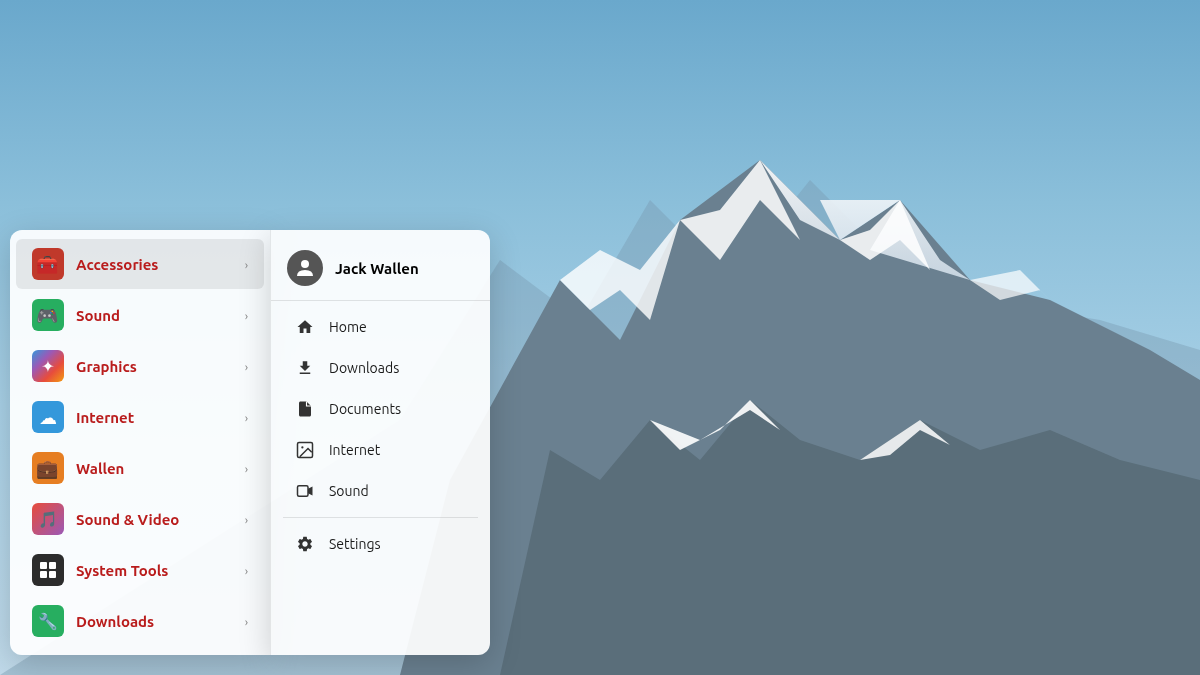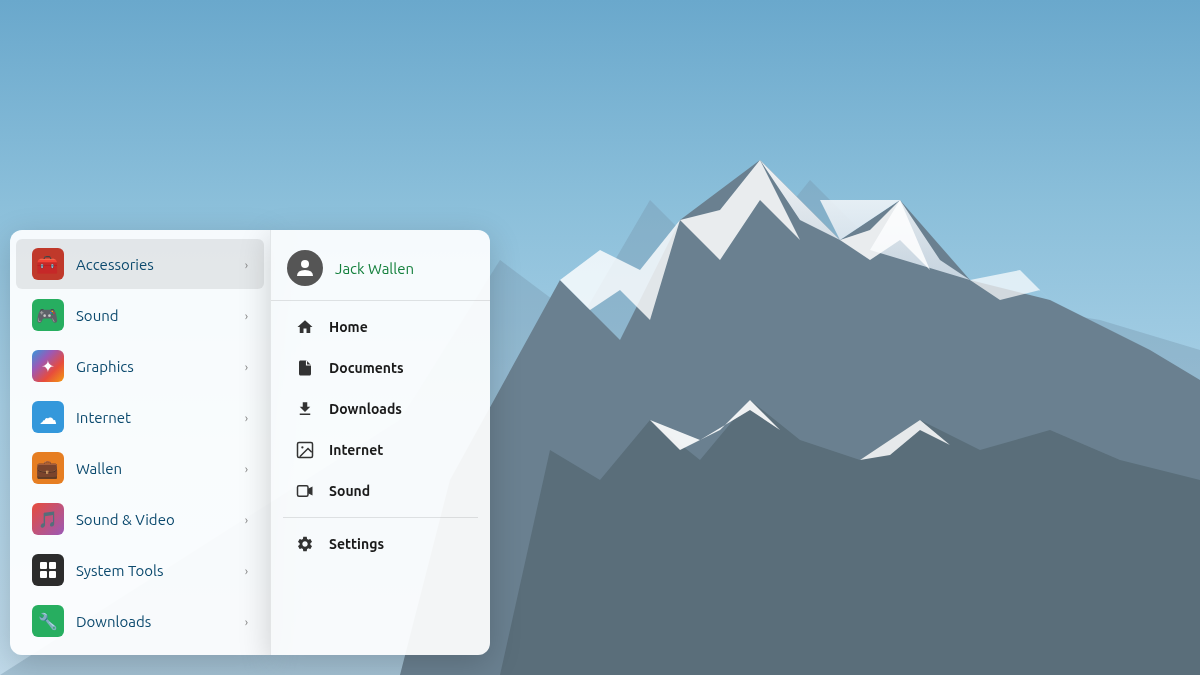--- a/index.html
+++ b/index.html
@@ -91,22 +91,22 @@
       display: flex;
       align-items: center;
       justify-content: center;
       flex-shrink: 0;
       font-size: 20px;
     }
 
     .menu-item-label {
       flex: 1;
       font-size: 15px;
-      color: #0c4a6e;
-      font-weight: 400;
+      color: #b91c1c;
+      font-weight: 700;
     }
 
     .menu-item-arrow {
       color: #888;
       font-size: 12px;
     }
 
     
     .icon-accessories {
       background: #c0392b;
@@ -221,33 +221,32 @@
       margin-right: 12px;
       display: flex;
       align-items: center;
       justify-content: center;
       color: white;
       flex-shrink: 0;
     }
 
     .user-name {
       font-size: 15px;
-      font-weight: 400;
-      color: #15803d;
+      font-weight: 700;
+      color: #000000;
     }
 
     .right-menu-item {
       display: flex;
       align-items: center;
       padding: 8px 16px;
       cursor: pointer;
       border-radius: 6px;
       margin: 1px 6px;
       transition: background 0.15s;
-      font-weight: bold;
     }
 
     .right-menu-icon {
       width: 24px;
       height: 24px;
       margin-right: 12px;
       display: flex;
       align-items: center;
       justify-content: center;
       font-size: 16px;
@@ -406,34 +405,34 @@
             <path d="M10,20V14H14V20H19V12H22L12,3L2,12H5V20Z"></path>
           </svg>
         </div>
         <span class="right-menu-label">Home</span>
       </div>
 
 
       <div class="right-menu-item">
         <div class="right-menu-icon">
           <svg width="18" height="18" viewBox="0 0 24 24" fill="#333">
+            <path d="M5,20H19V18H5M19,9H15V3H9V9H5L12,16L19,9Z"></path>
+          </svg>
+        </div>
+        <span class="right-menu-label">Downloads</span>
+      </div>
+
+      <div class="right-menu-item">
+        <div class="right-menu-icon">
+          <svg width="18" height="18" viewBox="0 0 24 24" fill="#333">
             <path d="M14,2H6C4.9,2 4,2.9 4,4V20C4,21.1 4.9,22 6,22H18C19.1,22 20,21.1 20,20V8L14,2Z"></path>
             <path d="M14,2V8H20" fill="none" stroke="white" stroke-width="1.5"></path>
           </svg>
         </div>
         <span class="right-menu-label">Documents</span>
-      </div>
-
-      <div class="right-menu-item">
-        <div class="right-menu-icon">
-          <svg width="18" height="18" viewBox="0 0 24 24" fill="#333">
-            <path d="M5,20H19V18H5M19,9H15V3H9V9H5L12,16L19,9Z"></path>
-          </svg>
-        </div>
-        <span class="right-menu-label">Downloads</span>
       </div>
 
 
       <div class="right-menu-item">
         <div class="right-menu-icon">
           <svg width="18" height="18" viewBox="0 0 24 24" fill="#333">
             <rect x="2" y="2" width="20" height="20" rx="2" fill="none" stroke="#333" stroke-width="2"></rect>
             <circle cx="8.5" cy="8.5" r="1.5"></circle>
             <path d="M21,15L16,10L5,21" fill="none" stroke="#333" stroke-width="2"></path>
           </svg>

